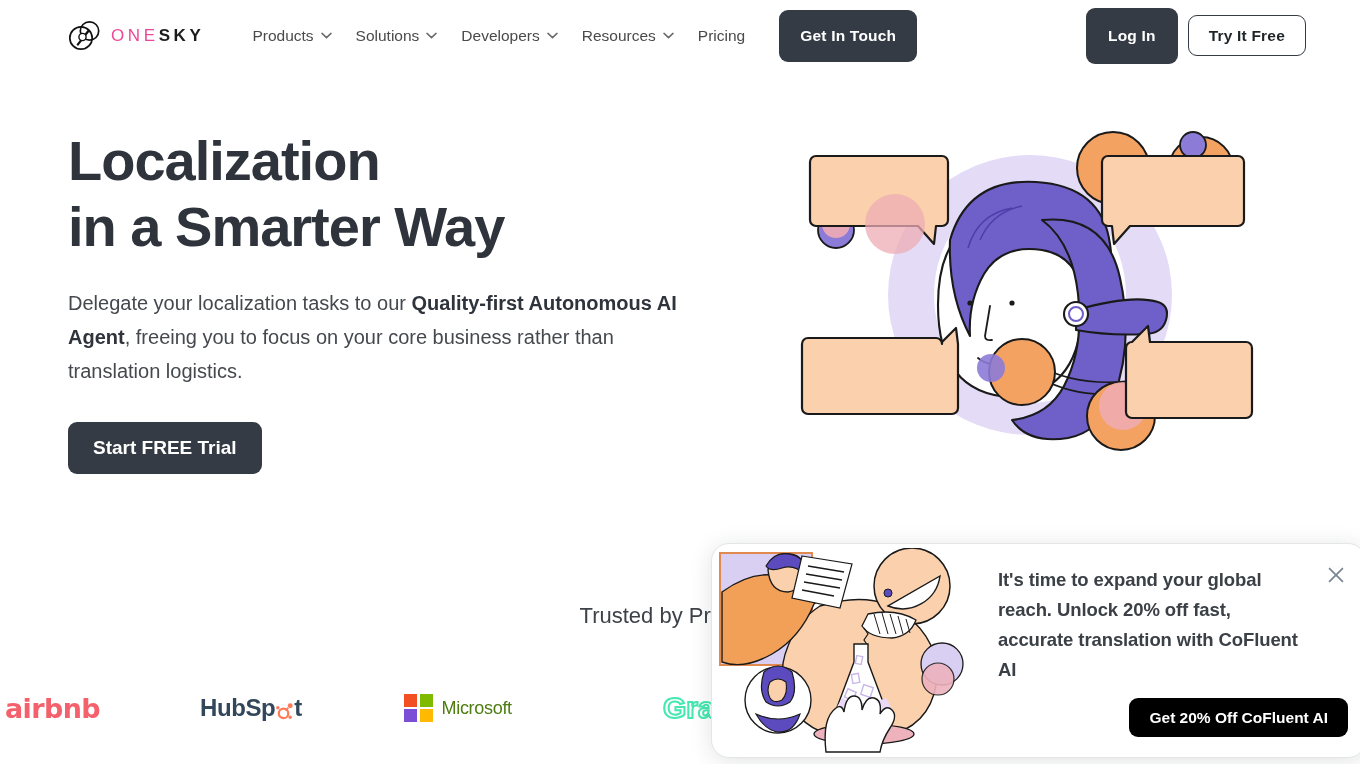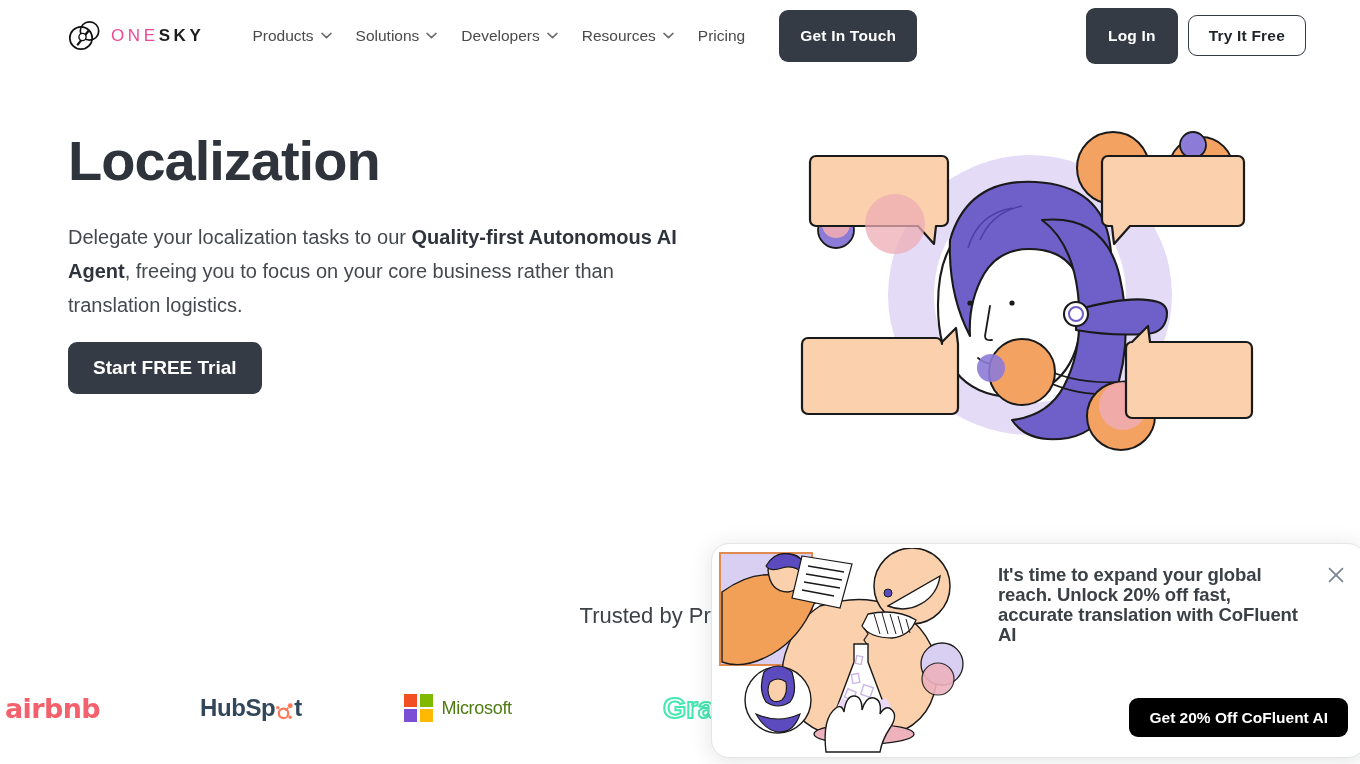--- a/index.html
+++ b/index.html
@@ -52,21 +52,21 @@
   h1.hero-title {
     font-size: 56px; line-height: 66px; font-weight: 700;
     color: #2f343c; letter-spacing: -1px;
   }
   .hero-sub {
     margin-top: 26px; font-size: 20px; line-height: 34px; color: #45494e;
     max-width: 625px; font-weight: 400;
   }
   .hero-sub b { font-weight: 700; color: #2f343c; }
   .btn-trial {
-    margin-top: 20px; height: 52px; padding: 0 25px; font-size: 19px;
+    margin-top: 34px; height: 52px; padding: 0 25px; font-size: 19px;
     background: #343b44; color: #fff; border-radius: 9px; font-weight: 700;
   }
 
   .hero-art { position: absolute; left: 790px; top: 120px; width: 480px; height: 360px; }
   .hero-art svg { display: block; }
 
   
   .trusted {
     position: absolute; top: 603px; left: 0; width: 1360px;
     text-align: center; font-size: 22px; color: #3d4249; font-weight: 400;
@@ -94,21 +94,21 @@
     position: absolute; left: 711px; top: 543px; width: 655px; height: 215px;
     background: #fff; border-radius: 18px;
     border: 1px solid #e3e5e8;
     box-shadow: 0 3px 22px rgba(30,36,45,.13);
     overflow: hidden; display: flex;
   }
   .popup-art { width: 270px; height: 100%; flex: none; position: relative; }
   .popup-art svg { display:block; position:absolute; left:4px; top:4px; }
   .popup-body { flex: 1; position: relative; padding: 21px 20px 0 16px; }
   .popup-text {
-    font-size: 18.5px; line-height: 20px; font-weight: 700; color: #3b4046;
+    font-size: 18.5px; line-height: 30px; font-weight: 700; color: #3b4046;
     width: 305px; letter-spacing: -0.1px;
   }
   .popup-close {
     position: absolute; right: 16px; top: 18px; width: 26px; height: 26px;
     cursor: pointer; display: flex; align-items: center; justify-content: center;
   }
   .popup-cta {
     position: absolute; right: 17px; bottom: 20px;
     background: #000; color: #fff; border-radius: 9px;
     height: 39px; padding: 0 20px; font-size: 15.5px; font-weight: 700;
@@ -175,20 +175,21 @@
 
     <div class="header-right">
       <button class="btn btn-dark btn-login">Log In</button>
       <button class="btn btn-try">Try It Free</button>
     </div>
   </div>
 
   <div class="hero-left">
     <h1 class="hero-title">
       <span>Localization</span><br>
+      <span>in a Smarter Way</span>
     </h1>
     <p class="hero-sub"><span>Delegate your localization tasks to our </span><b>Quality-first Autonomous AI Agent</b><span>, freeing you to focus on your core business rather than translation logistics.</span></p>
     <button class="btn btn-trial">Start FREE Trial</button>
   </div>
 
   <div class="hero-art">
     <svg width="480" height="360" viewBox="0 0 480 360">
       <g stroke="#1a1a1a" stroke-width="2.1" stroke-linejoin="round">
 
         <ellipse cx="240" cy="175" rx="142" ry="140" fill="#e4dbf7" stroke="none"></ellipse>

